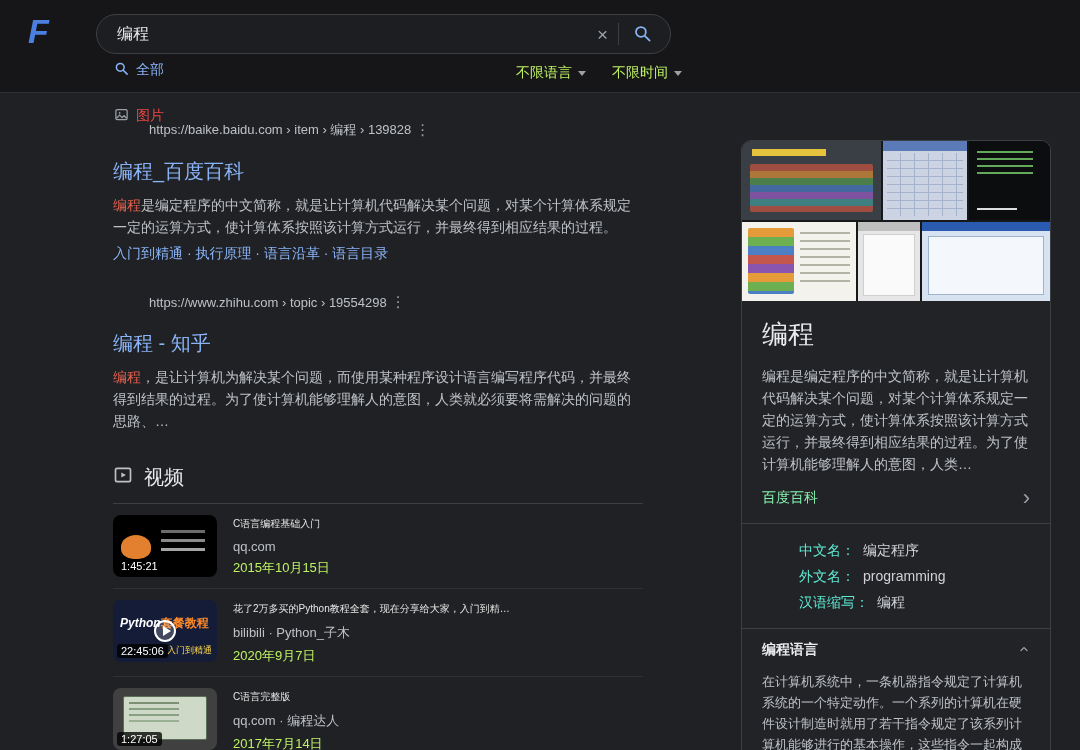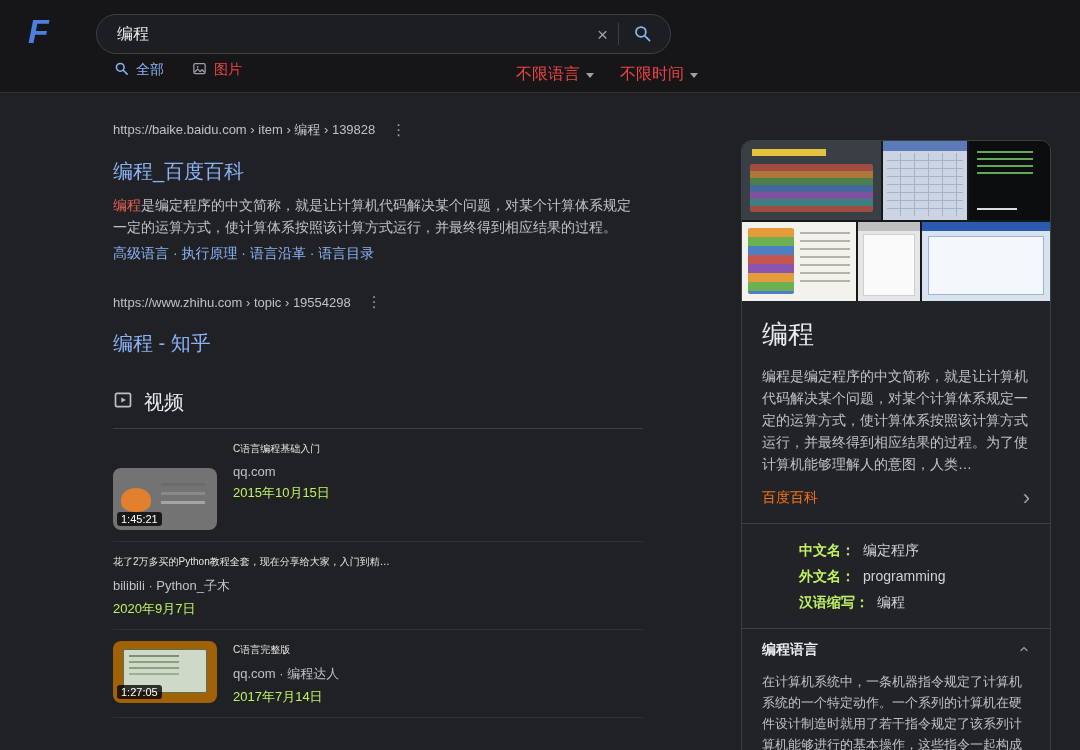--- a/index.html
+++ b/index.html
@@ -13,31 +13,31 @@
   .logo{position:absolute;left:28px;top:12px;font-size:34px;font-weight:bold;font-style:italic;
         color:#4b7fe0;cursor:pointer;}
   .searchbar{position:absolute;left:96px;top:14px;width:575px;height:40px;background:#1d1e21;
              border:1px solid #3c4043;border-radius:22px;display:flex;align-items:center;
              padding:0 10px 0 20px;}
   .search-input{flex:1;background:transparent;border:none;outline:none;color:#e8eaed;font-size:16px;
                 font-family:inherit;min-width:0;}
   .clear-btn{color:#9aa0a6;font-size:19px;padding:0 10px;cursor:pointer;line-height:1;}
   .sb-divider{width:1px;height:22px;background:#3c4043;}
   .go-btn{background:none;border:none;padding:2px 8px 0 14px;cursor:pointer;display:flex;align-items:center;}
-  .tabs{position:absolute;left:114px;top:61px;display:flex;gap:28px;}
+  .tabs{position:absolute;left:114px;top:61px;display:flex;gap:28px;flex-direction:column;}
   .tab{display:flex;align-items:center;gap:7px;font-size:14px;color:#ef4444;cursor:pointer;}
   .tab.active{color:#8ab4f8;}
   .filters{position:absolute;left:516px;top:64px;display:flex;gap:26px;}
-  .filter{display:flex;align-items:center;gap:6px;font-size:16px;color:#ef4444;cursor:pointer;}
+  .filter{display:flex;align-items:center;gap:6px;font-size:14px;color:#bef264;cursor:pointer;}
   .caret{width:0;height:0;border-left:4px solid transparent;border-right:4px solid transparent;
          border-top:5px solid #9aa0a6;margin-top:1px;}
 
   
   .main{position:absolute;left:113px;top:93px;width:530px;padding-top:28px;}
-  .url-row{display:flex;align-items:center;gap:12px;font-size:13px;color:#bdc1c6;}
+  .url-row{display:flex;align-items:center;font-size:13px;color:#bdc1c6;margin-left:36px;}
   .url-text{cursor:pointer;}
   .more-icon{color:#9aa0a6;font-size:15px;padding:0 4px;cursor:pointer;}
   .r-title{display:inline-block;margin-top:19px;font-size:20px;color:#8ab4f8;cursor:pointer;}
   .snippet{margin-top:9px;font-size:14px;line-height:22px;color:#bdc1c6;}
   .hl{color:#e0604f;}
   .sublinks{margin-top:7px;font-size:14px;color:#8ab4f8;cursor:pointer;}
   .result + .result{margin-top:30px;}
 
   
   .videos{margin-top:32px;}
@@ -48,35 +48,35 @@
          flex-shrink:0;cursor:pointer;}
   .dur{position:absolute;left:4px;bottom:4px;background:rgba(0,0,0,.78);color:#fff;font-size:11px;
        padding:1px 4px;border-radius:3px;z-index:3;}
   .vmeta{flex:1;min-width:0;padding-top:2px;}
   .vtitle{display:block;font-size:10px;color:#e5e5e5;white-space:nowrap;overflow:hidden;
           text-overflow:ellipsis;cursor:pointer;}
   .vsource{margin-top:8px;font-size:13px;color:#bdc1c6;}
   .vdate{margin-top:5px;font-size:13px;color:#bef264;}
 
   
-  .thumb1{background:#737373;margin-top:28px;}
+  .thumb1{background:#000000;}
   .thumb1::before{content:"";position:absolute;left:8px;top:20px;width:30px;height:24px;
                   background:#e2802f;border-radius:50% 50% 42% 42%;}
   .thumb1::after{content:"";position:absolute;right:12px;top:15px;width:44px;height:3px;background:#6b6b6b;
                  box-shadow:0 9px 0 #8a8a8a,0 18px 0 #a5a5a5;}
   .thumb2{background:#141c38;}
   .t2-line{position:absolute;left:7px;top:15px;font-size:12px;font-weight:bold;font-style:italic;
            color:#fff;white-space:nowrap;}
   .t2-orange{color:#ff8a2a;font-style:normal;}
   .t2-tag{position:absolute;right:5px;bottom:5px;font-size:9px;color:#ffd84d;z-index:3;}
   .play{position:absolute;left:50%;top:50%;transform:translate(-50%,-50%);width:22px;height:22px;
         border-radius:50%;background:rgba(255,255,255,.2);border:2px solid #fff;z-index:2;}
   .play::after{content:"";position:absolute;left:7px;top:4px;border-left:8px solid #fff;
                border-top:5px solid transparent;border-bottom:5px solid transparent;}
-  .thumb3{background:#a16207;}
+  .thumb3{background:#404040;}
   .thumb3::before{content:"";position:absolute;left:10px;top:8px;right:10px;bottom:10px;
                   background:#cfd9c7;border:1px solid #5a6f55;border-radius:2px;}
   .thumb3::after{content:"";position:absolute;left:16px;top:14px;width:50px;height:2px;background:#7a8f74;
                  box-shadow:0 6px 0 #8aa083,0 12px 0 #8aa083,0 18px 0 #9ab092;}
 
   
   .panel{position:absolute;left:741px;top:140px;width:310px;background:#222327;
          border:1px solid #3c4043;border-radius:10px;overflow:hidden;}
   .collage{display:flex;flex-direction:column;gap:2px;background:#17181a;}
   .crow{display:flex;gap:2px;height:79px;}
@@ -104,26 +104,26 @@
   .c5t::after{content:"";position:absolute;left:5px;right:5px;top:12px;bottom:5px;background:#fafafa;
               border:1px solid #cfcfcf;}
   .c6t{flex:1;background:#d7e3f0;}
   .c6t::before{content:"";position:absolute;left:0;right:0;top:0;height:9px;background:#2a5bb0;}
   .c6t::after{content:"";position:absolute;left:6px;right:6px;top:14px;bottom:6px;background:#f4f7fb;
               border:1px solid #9fb4cc;}
 
   .ptitle{margin:16px 20px 0;font-size:26px;font-weight:400;color:#e8eaed;}
   .pdesc{margin:13px 20px 0;font-size:14px;line-height:22px;color:#bdc1c6;}
   .psource-row{display:flex;align-items:center;justify-content:space-between;margin:12px 20px 14px;}
-  .psource{font-size:14px;color:#f97316;cursor:pointer;}
+  .psource{font-size:14px;color:#86efac;cursor:pointer;}
   .pchevron{color:#9aa0a6;font-size:22px;line-height:1;cursor:pointer;}
   .pdivider{border-top:1px solid #3c4043;}
   .facts{padding:13px 20px;}
   .fact{font-size:14px;line-height:26px;}
-  .flabel{font-weight:bold;color:#bef264;margin-right:8px;padding-left:37px;}
+  .flabel{font-weight:normal;color:#5eead4;margin-right:8px;padding-left:37px;}
   .fvalue{color:#cfd2d6;}
   .psec-header{display:flex;align-items:center;justify-content:space-between;padding:12px 20px 10px;
                font-size:14px;font-weight:bold;color:#e8eaed;cursor:pointer;}
   .psec-text{margin:2px 20px 18px;font-size:13px;line-height:21px;color:#bdc1c6;}
 </style>
 </head>
 <body>
 
 <div class="header">
   <div class="logo">F</div>
@@ -180,29 +180,32 @@
 
   <div class="result">
     <div class="url-row">
       <span class="url-text">https://baike.baidu.com › item › 编程 › 139828</span>
       <span class="more-icon">⋮</span>
     </div>
     <a class="r-title">编程_百度百科</a>
     <div class="snippet">
       <span class="hl">编程</span><span>是编定程序的中文简称，就是让计算机代码解决某个问题，对某个计算体系规定一定的运算方式，使计算体系按照该计算方式运行，并最终得到相应结果的过程。</span>
     </div>
-    <div class="sublinks">高级语言 · 执行原理 · 语言沿革 · 语言目录</div>
+    <div class="sublinks">入门到精通 · 执行原理 · 语言沿革 · 语言目录</div>
   </div>
 
   <div class="result">
     <div class="url-row">
       <span class="url-text">https://www.zhihu.com › topic › 19554298</span>
       <span class="more-icon">⋮</span>
     </div>
     <a class="r-title">编程 - 知乎</a>
+    <div class="snippet">
+      <span class="hl">编程</span><span>，是让计算机为解决某个问题，而使用某种程序设计语言编写程序代码，并最终得到结果的过程。为了使计算机能够理解人的意图，人类就必须要将需解决的问题的思路、…</span>
+    </div>
   </div>
 
   <div class="videos">
     <div class="vid-header">
       <span>
         <svg width="20" height="20" viewBox="0 0 24 24" fill="none" stroke="#bdc1c6" stroke-width="2">
             <rect x="3" y="4" width="18" height="16" rx="2"></rect>
             <path d="M10 9 l5.5 3 -5.5 3 z" fill="#bdc1c6" stroke="none"></path>
           </svg>
       </span>
@@ -214,20 +217,26 @@
         <span class="dur">1:45:21</span>
       </div>
       <div class="vmeta">
         <a class="vtitle">C语言编程基础入门</a>
         <div class="vsource">qq.com</div>
         <div class="vdate">2015年10月15日</div>
       </div>
     </div>
 
     <div class="vid-item">
+      <div class="thumb thumb2">
+        <span class="t2-line"><span>Python</span><span class="t2-orange">套餐教程</span></span>
+        <span class="play"></span>
+        <span class="t2-tag">入门到精通</span>
+        <span class="dur">22:45:06</span>
+      </div>
       <div class="vmeta">
         <a class="vtitle">花了2万多买的Python教程全套，现在分享给大家，入门到精…</a>
         <div class="vsource">bilibili · Python_子木</div>
         <div class="vdate">2020年9月7日</div>
       </div>
     </div>
 
     <div class="vid-item">
       <div class="thumb thumb3">
         <span class="dur">1:27:05</span>

